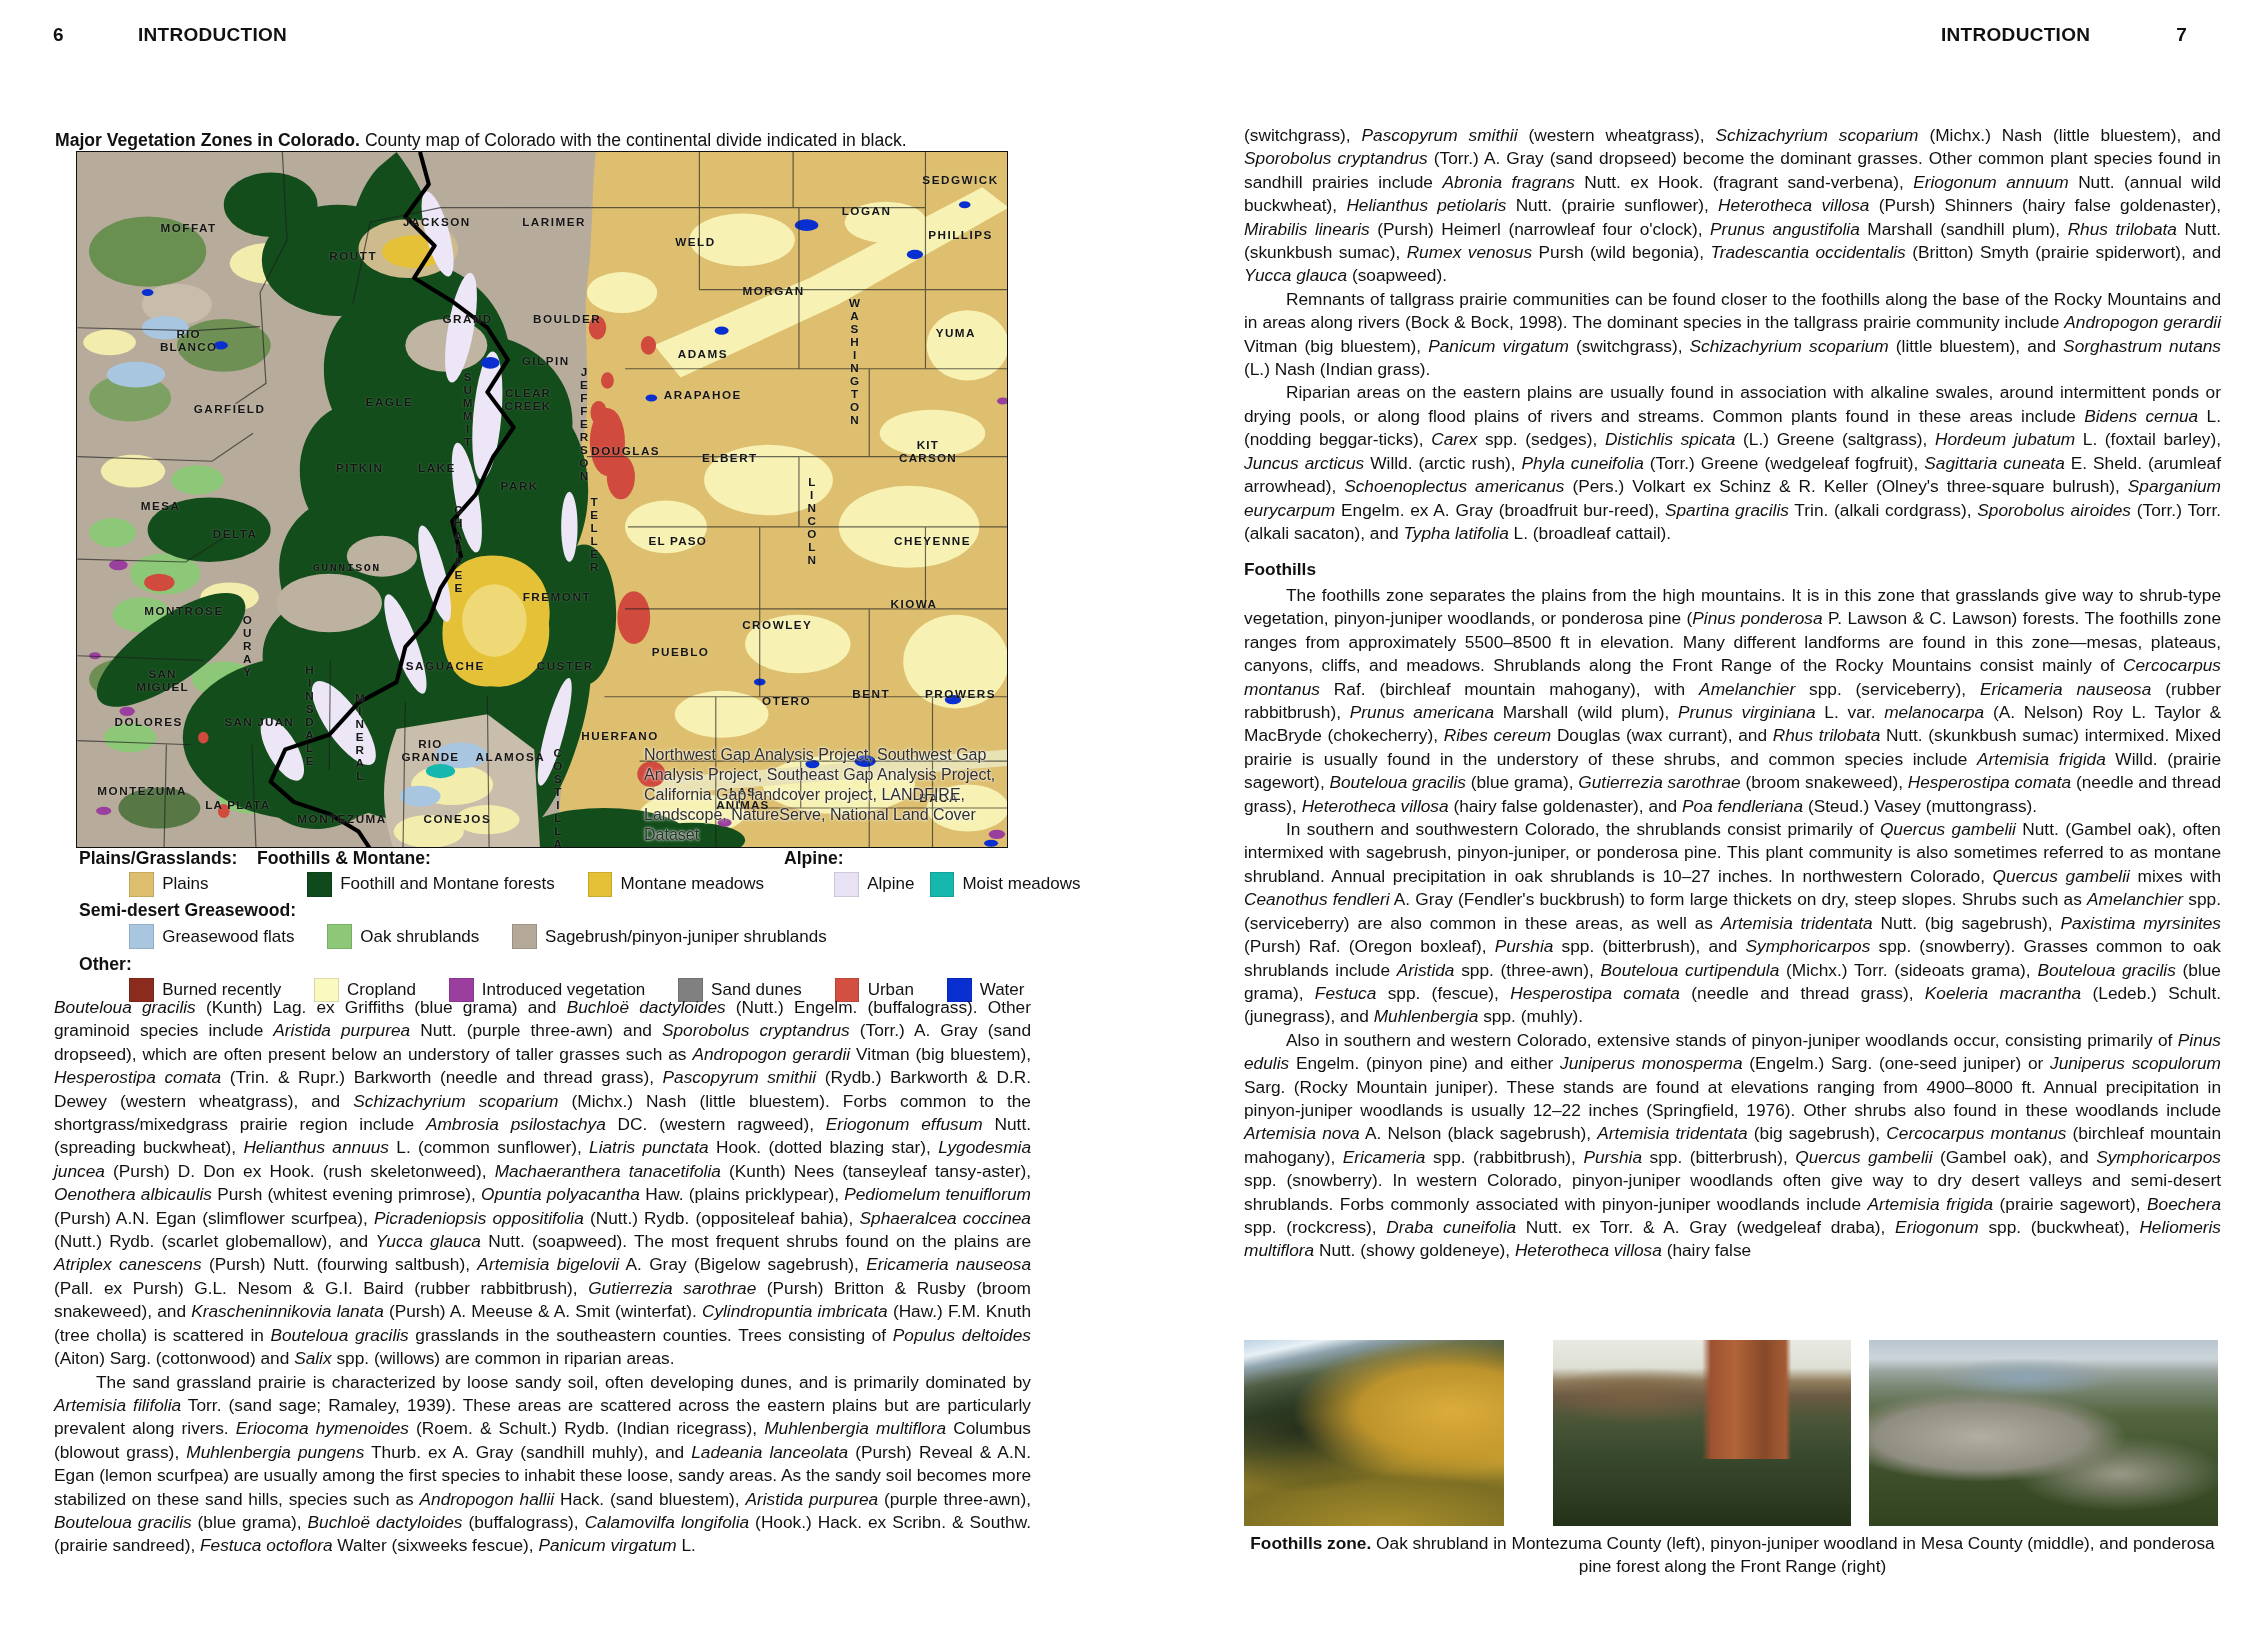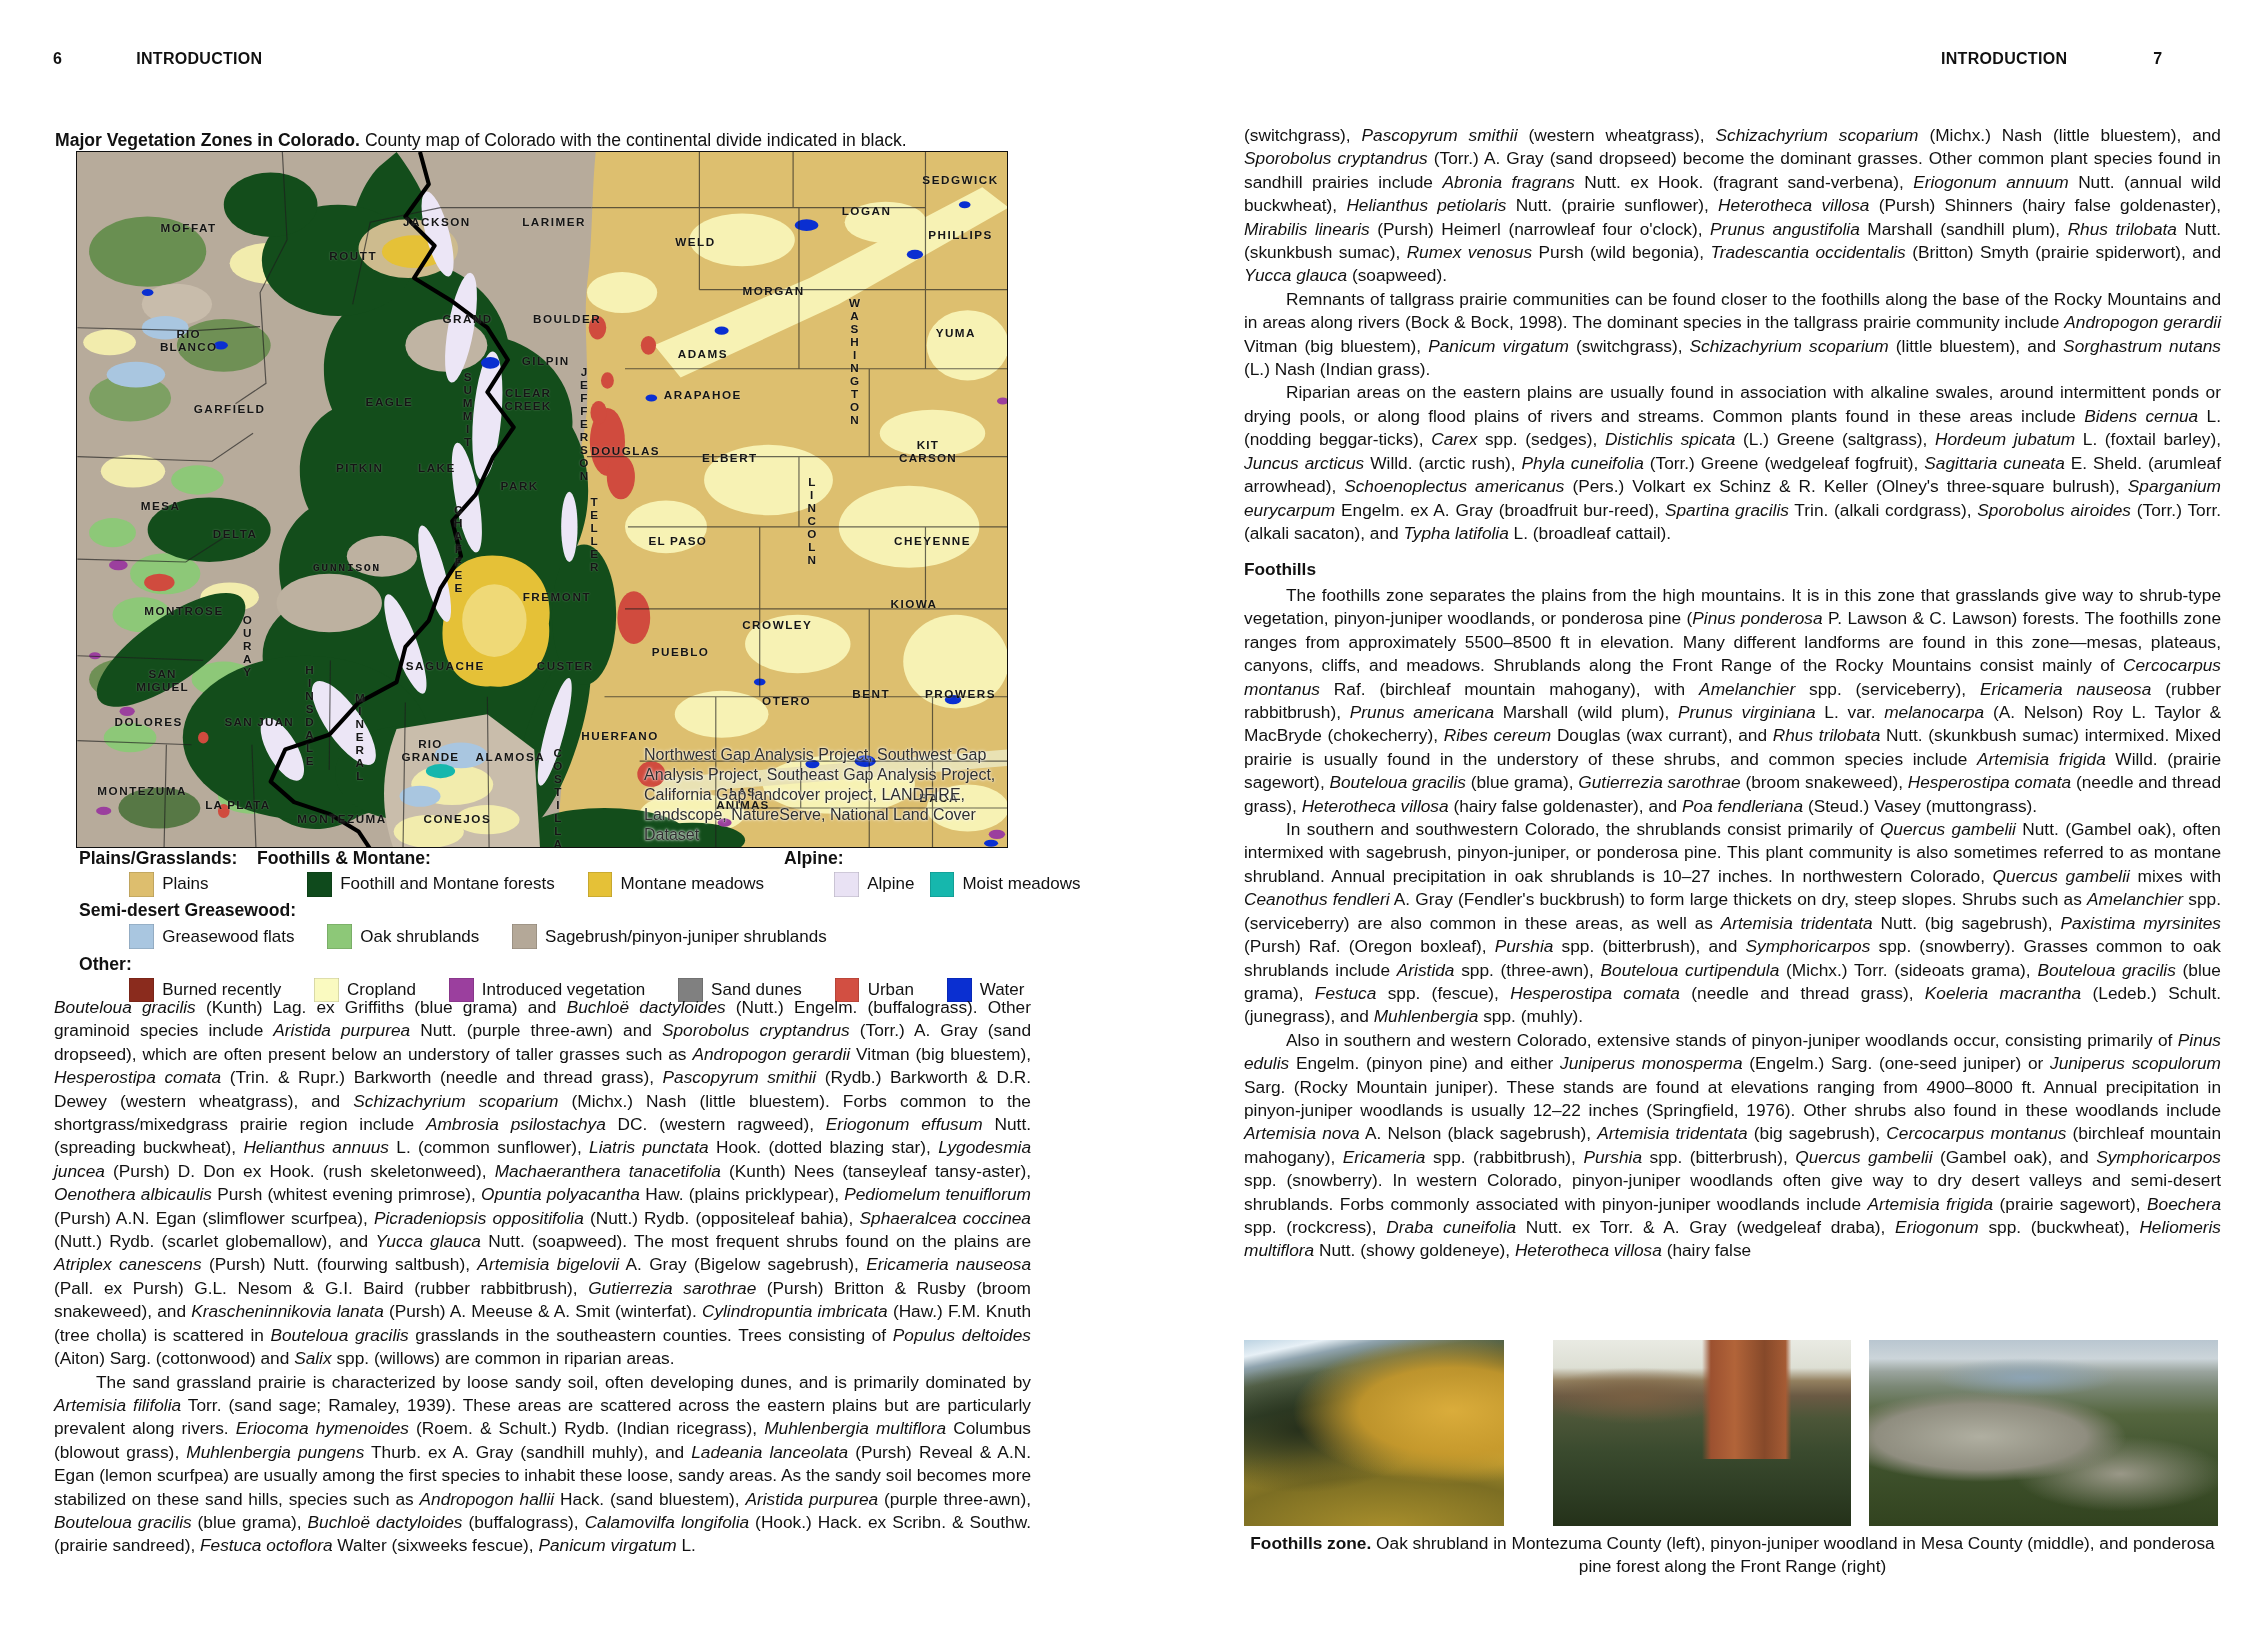--- a/index.html
+++ b/index.html
@@ -2,21 +2,21 @@
 <html style="font-size:9.4px"><head>
 <meta charset="utf-8">
 <style>
   html,body{margin:0;padding:0;}
   body{
     width:2250px;height:1644px;position:relative;background:#ffffff;
     font-family:"Liberation Sans", sans-serif;color:#111;
     -webkit-font-smoothing:antialiased;
   }
   
-  .page-header{position:absolute;top:50px;font-weight:700;font-size:16px;letter-spacing:0.3px;white-space:nowrap;}
+  .page-header{position:absolute;top:24px;font-weight:700;font-size:19px;letter-spacing:0.3px;white-space:nowrap;}
   .page-header.left{left:53px;}
   .page-header.left .hdr-gap{display:inline-block;width:74px;}
   .page-header.right{left:1941px;}
   .page-header.right .hdr-gap{display:inline-block;width:86px;}
 
   
   .map-caption{position:absolute;left:55px;top:129px;width:976px;font-size:17.6px;line-height:22px;}
 
   
   .map-wrap{position:absolute;left:76px;top:151px;width:932px;height:697px;

